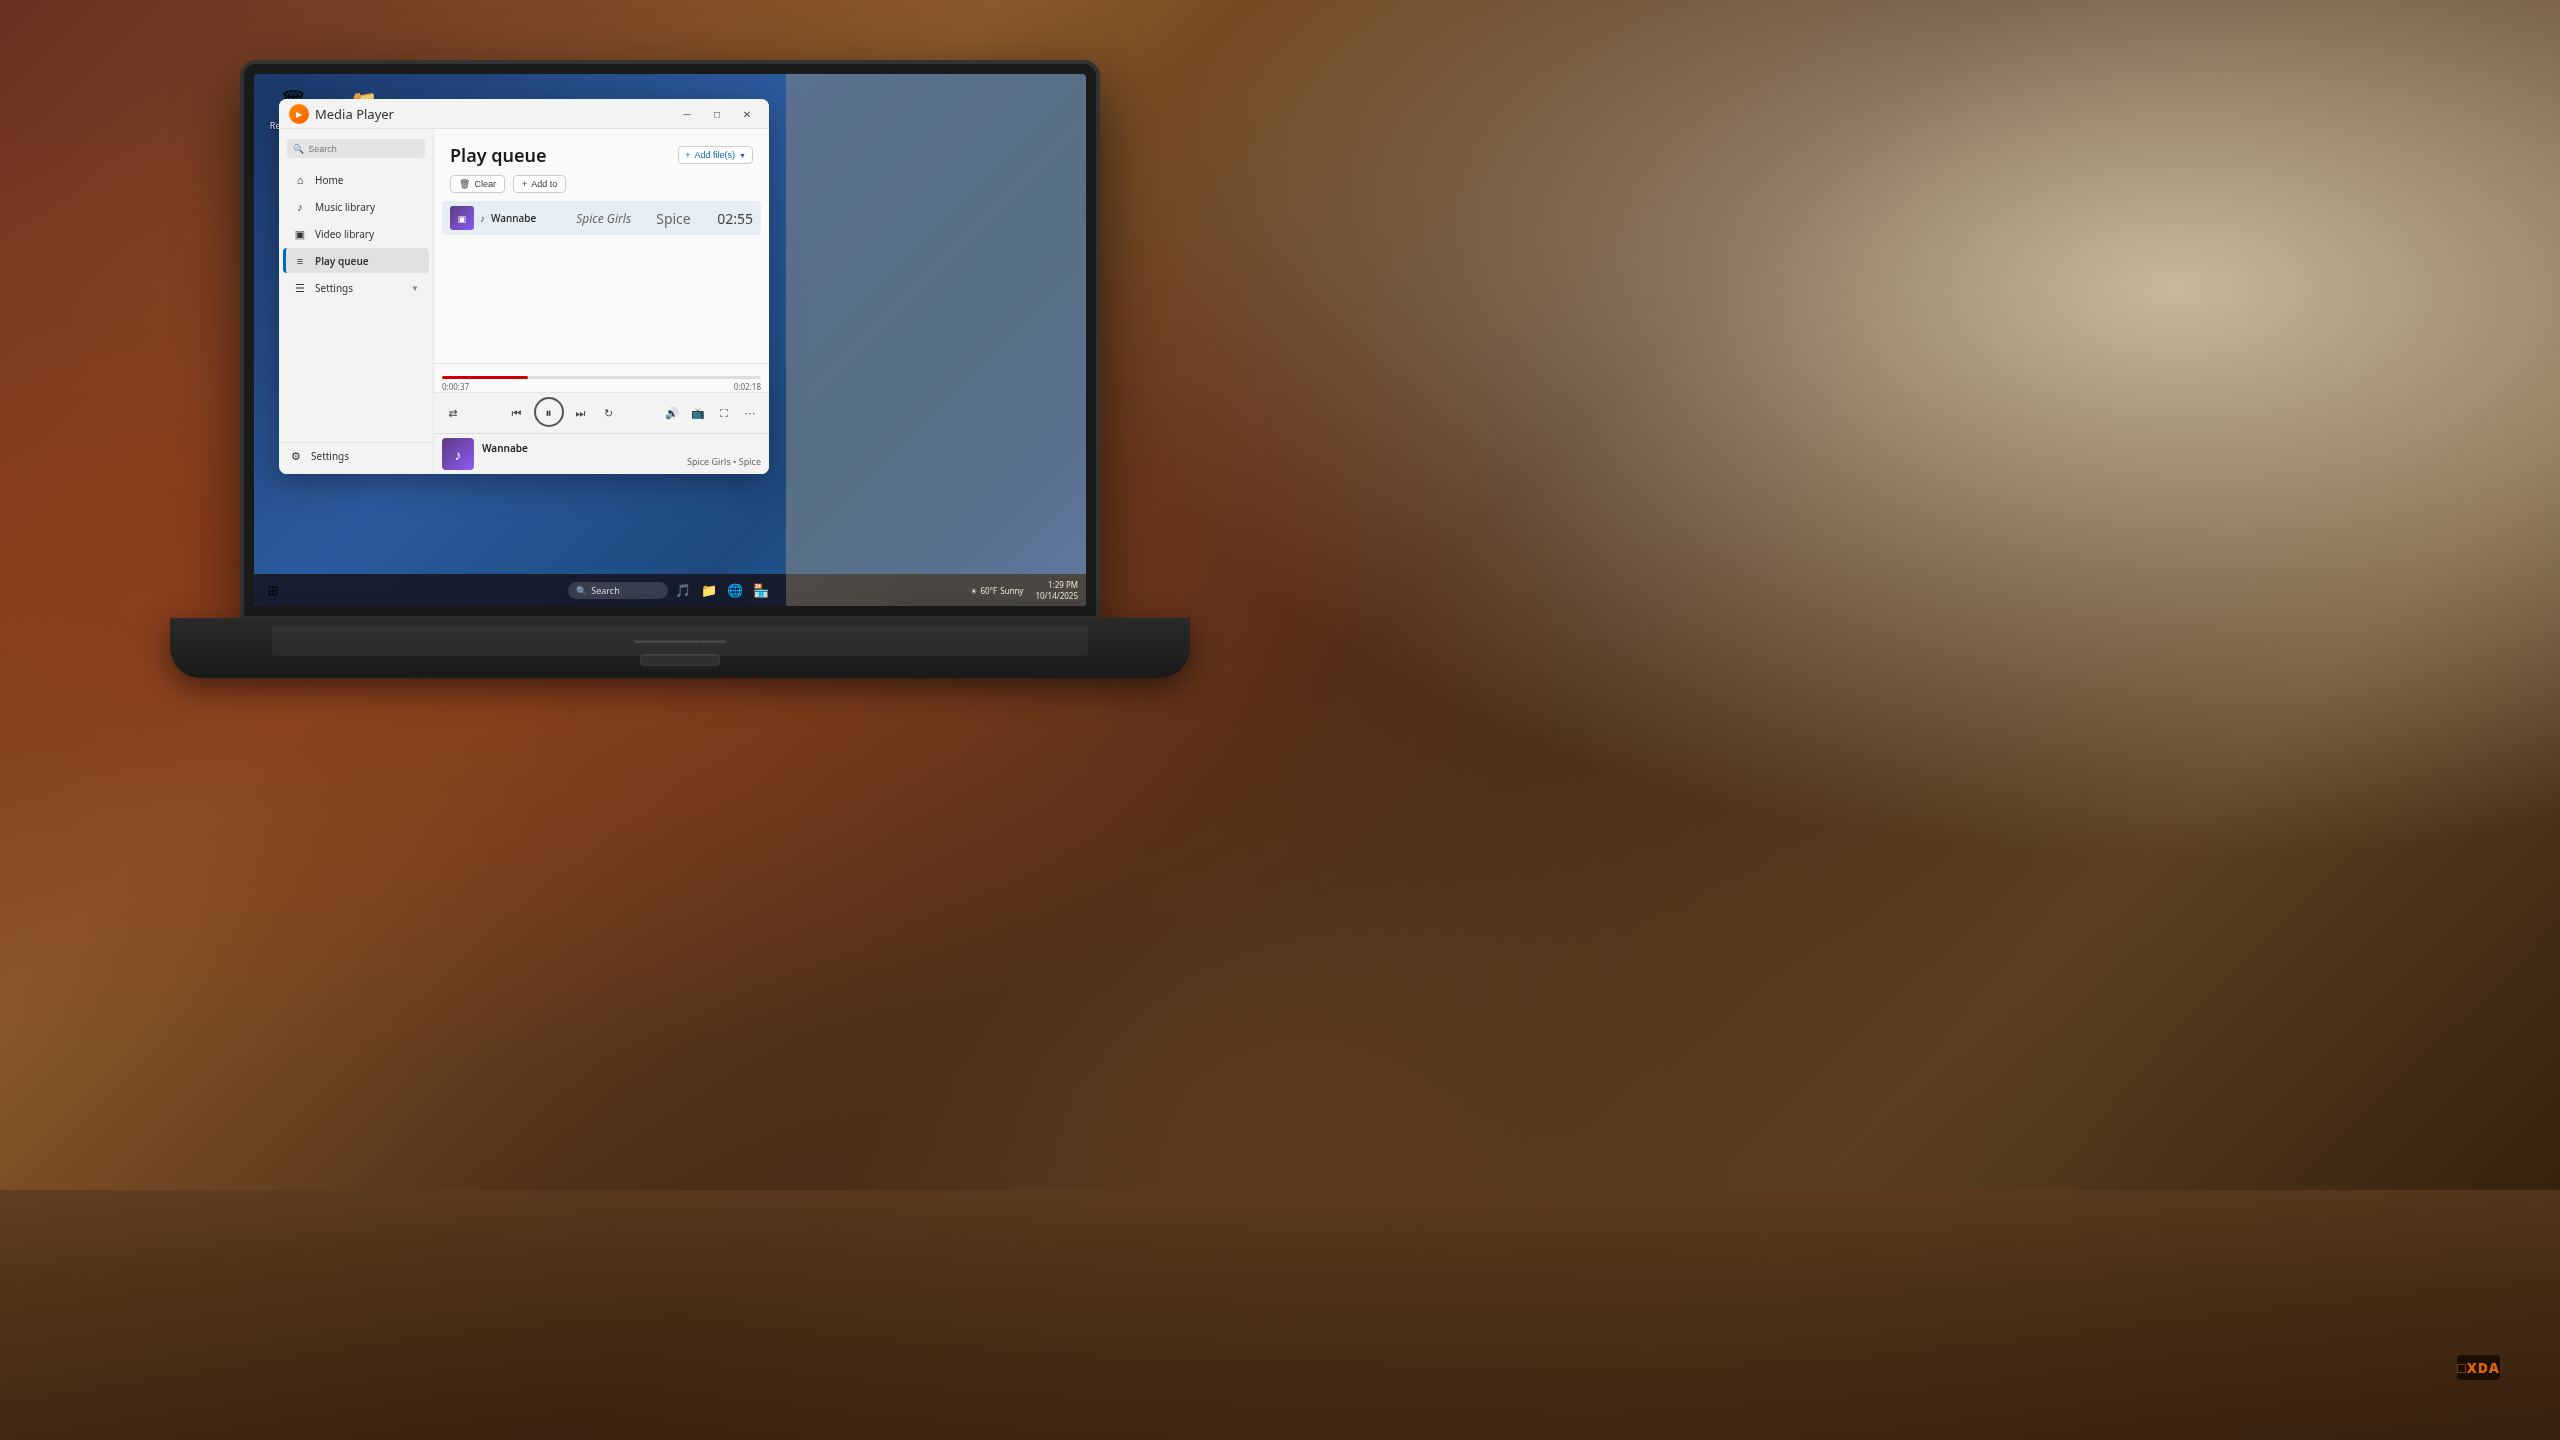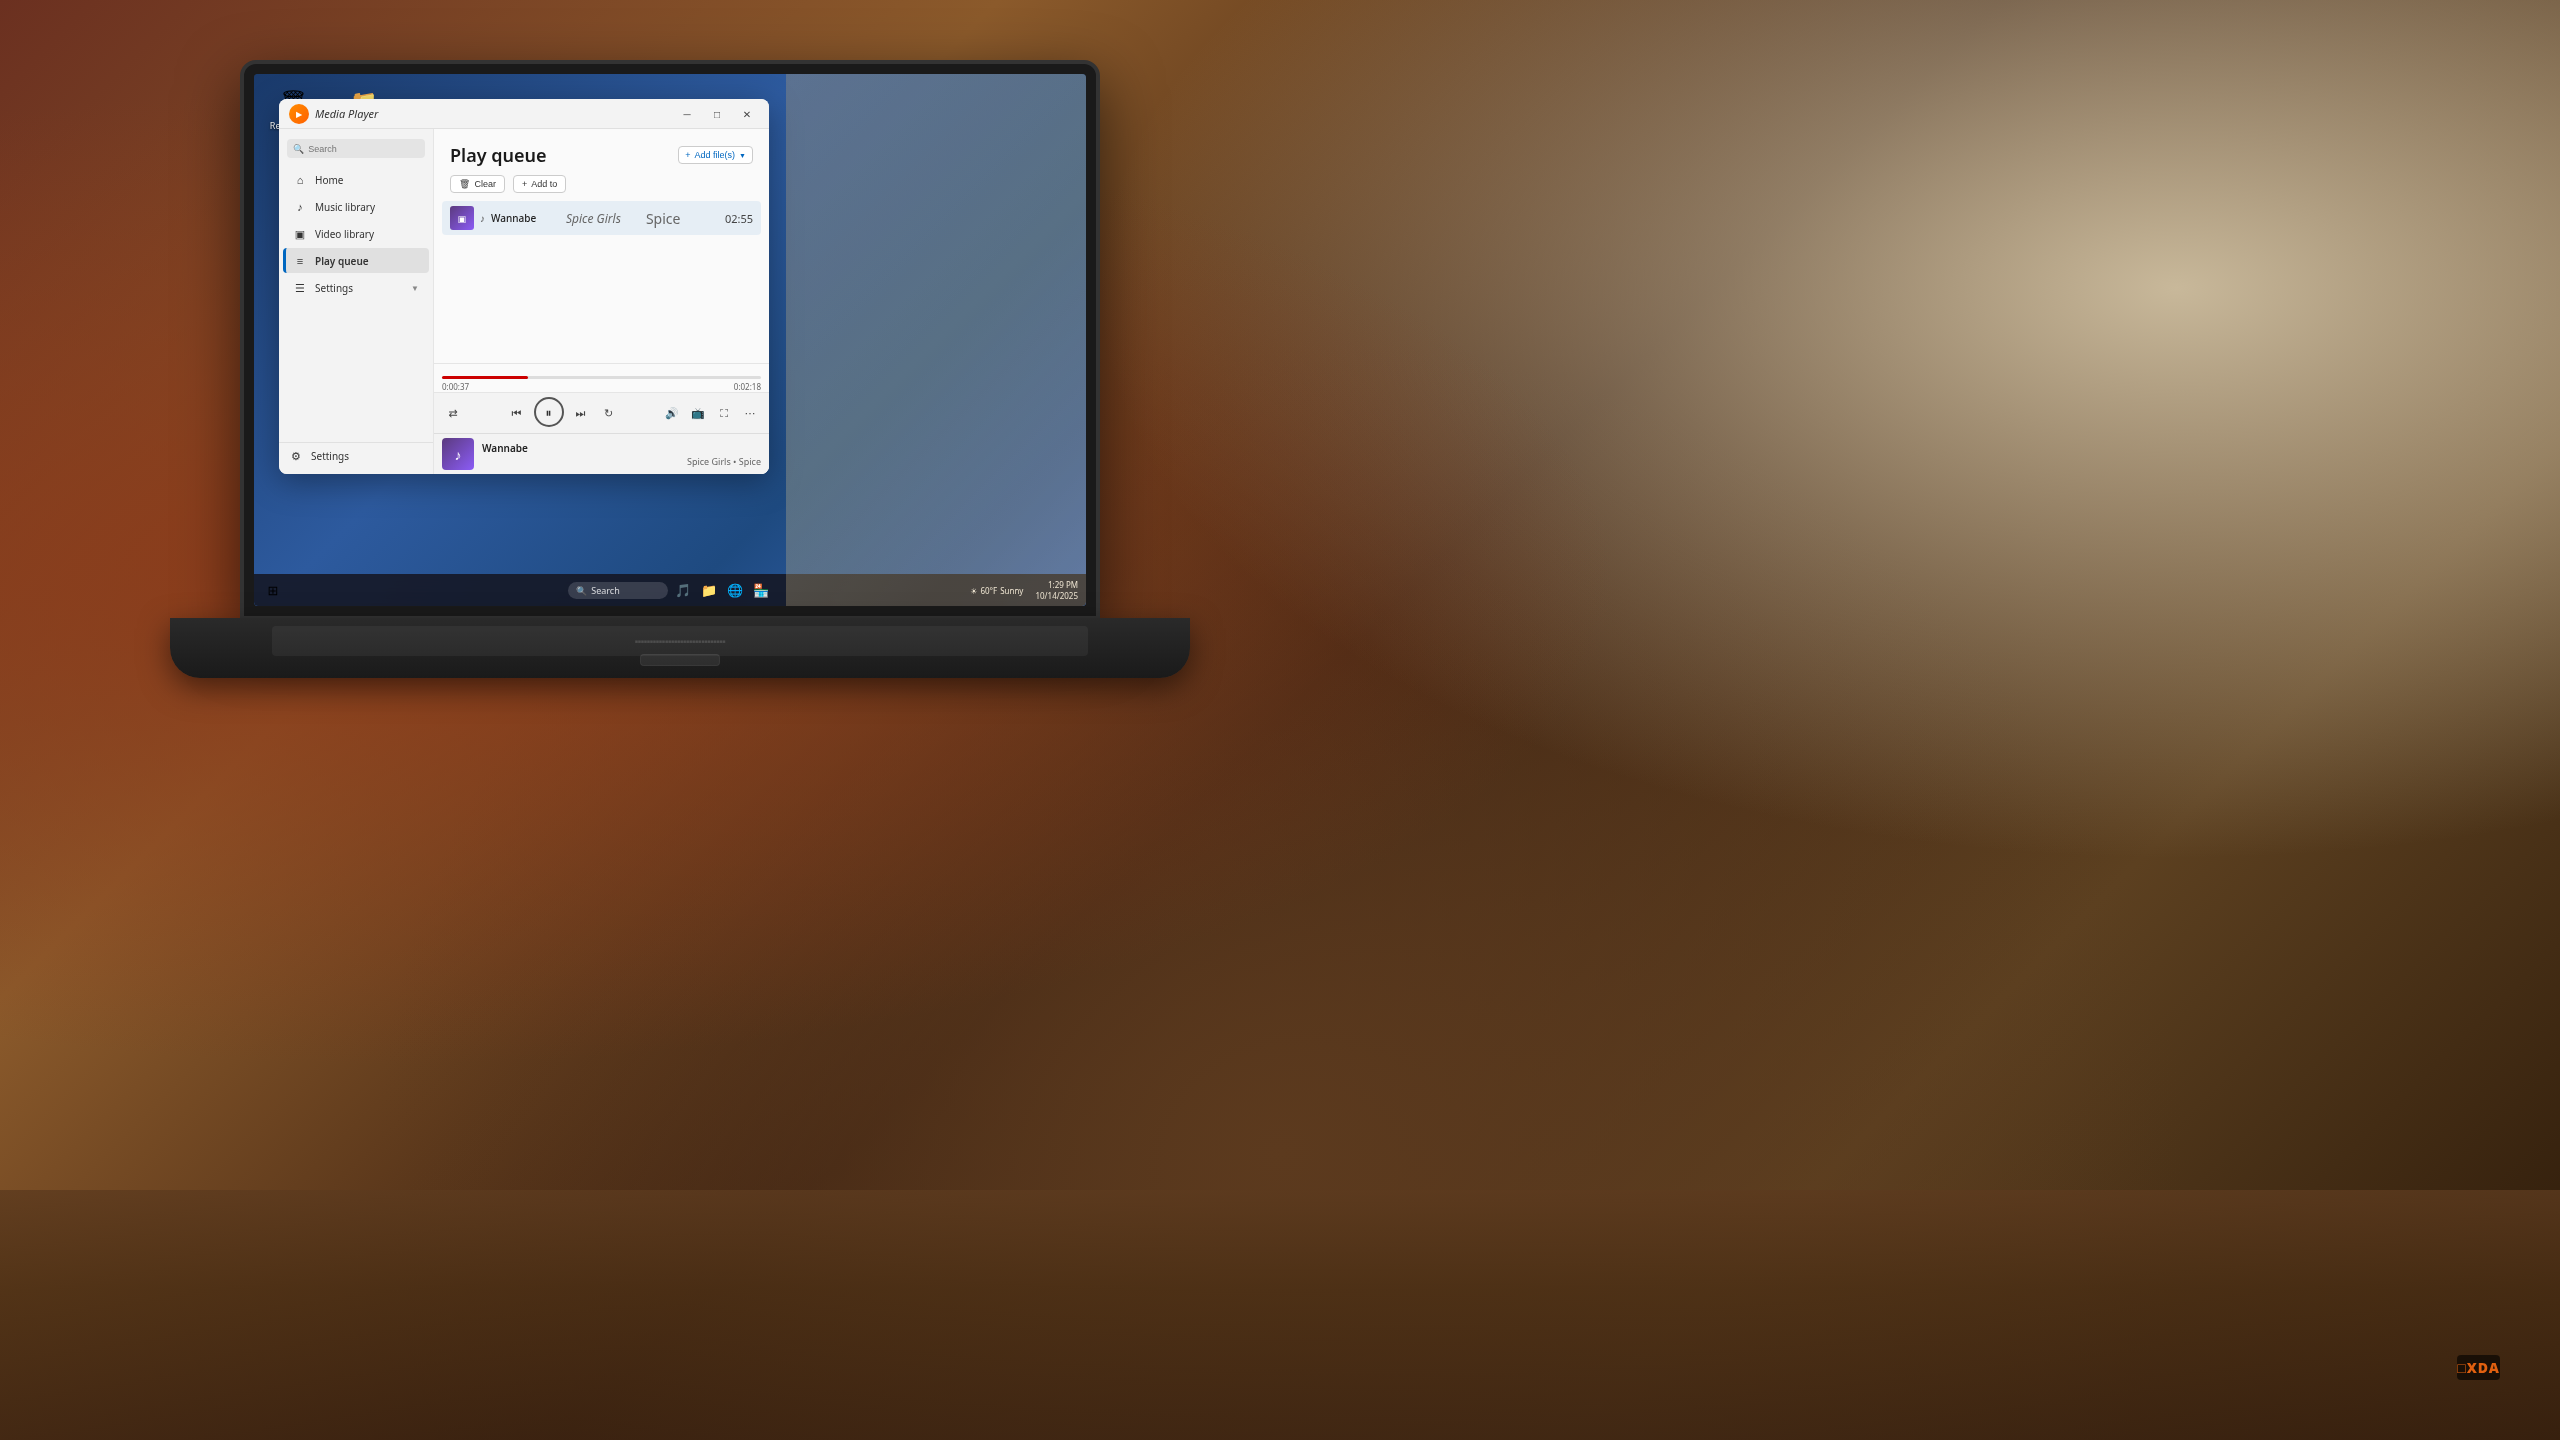--- a/index.html
+++ b/index.html
@@ -146,23 +146,22 @@
       flex-shrink: 0;
     }
 
     .title-bar-left {
       display: flex;
       align-items: center;
       gap: 6px;
     }
 
     .title-bar-text {
-      font-size: 11px;
+      font-size: 13px;
       color: #333;
-      font-style: italic;
     }
 
     .title-bar-controls {
       display: flex;
       gap: 2px;
     }
 
     .title-btn {
       width: 28px;
       height: 22px;
@@ -359,23 +358,23 @@
       font-style: italic;
     }
 
     .track-album {
       font-size: 14px;
       color: #666;
       width: 60px;
     }
 
     .track-duration {
-      font-size: 11px;
+      font-size: 14px;
       color: #444;
-      margin-left: 19px;
+      margin-left: 1px;
     }
 
     
     .player-progress-area {
       padding: 12px 8px 0;
       border-top: 1px solid #e5e5e5;
     }
 
     .progress-bar-container {
       position: relative;

